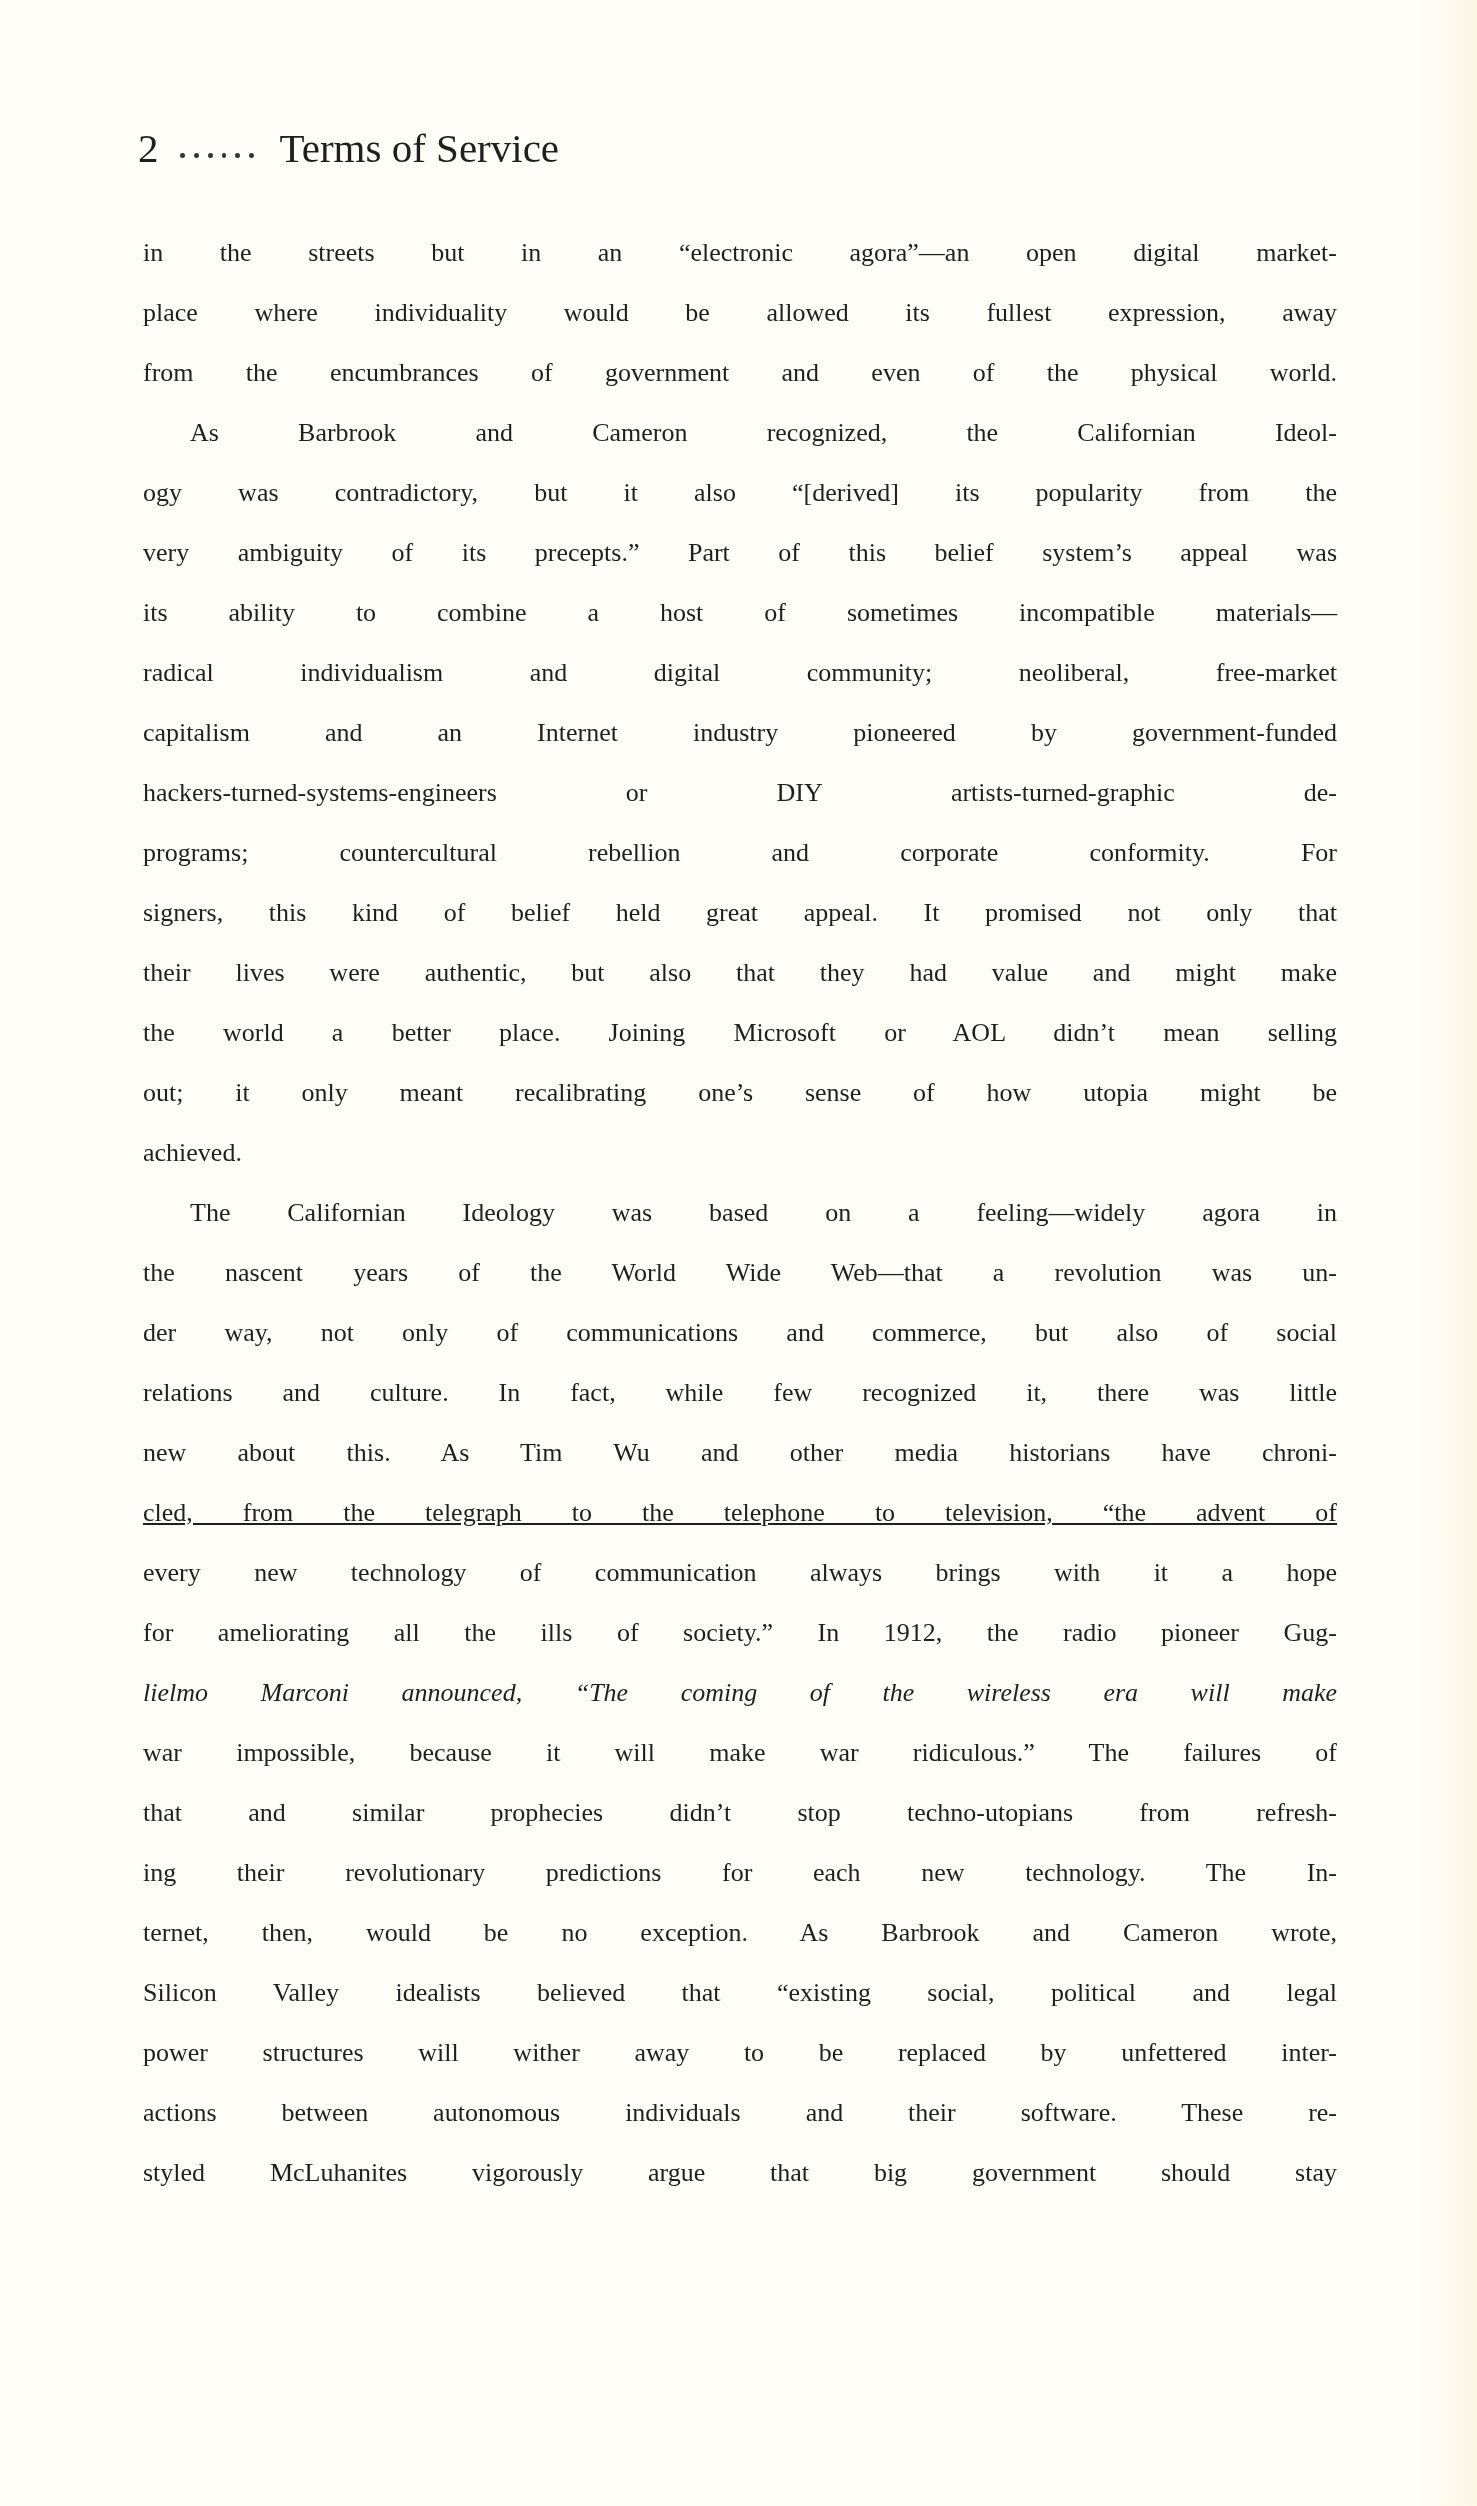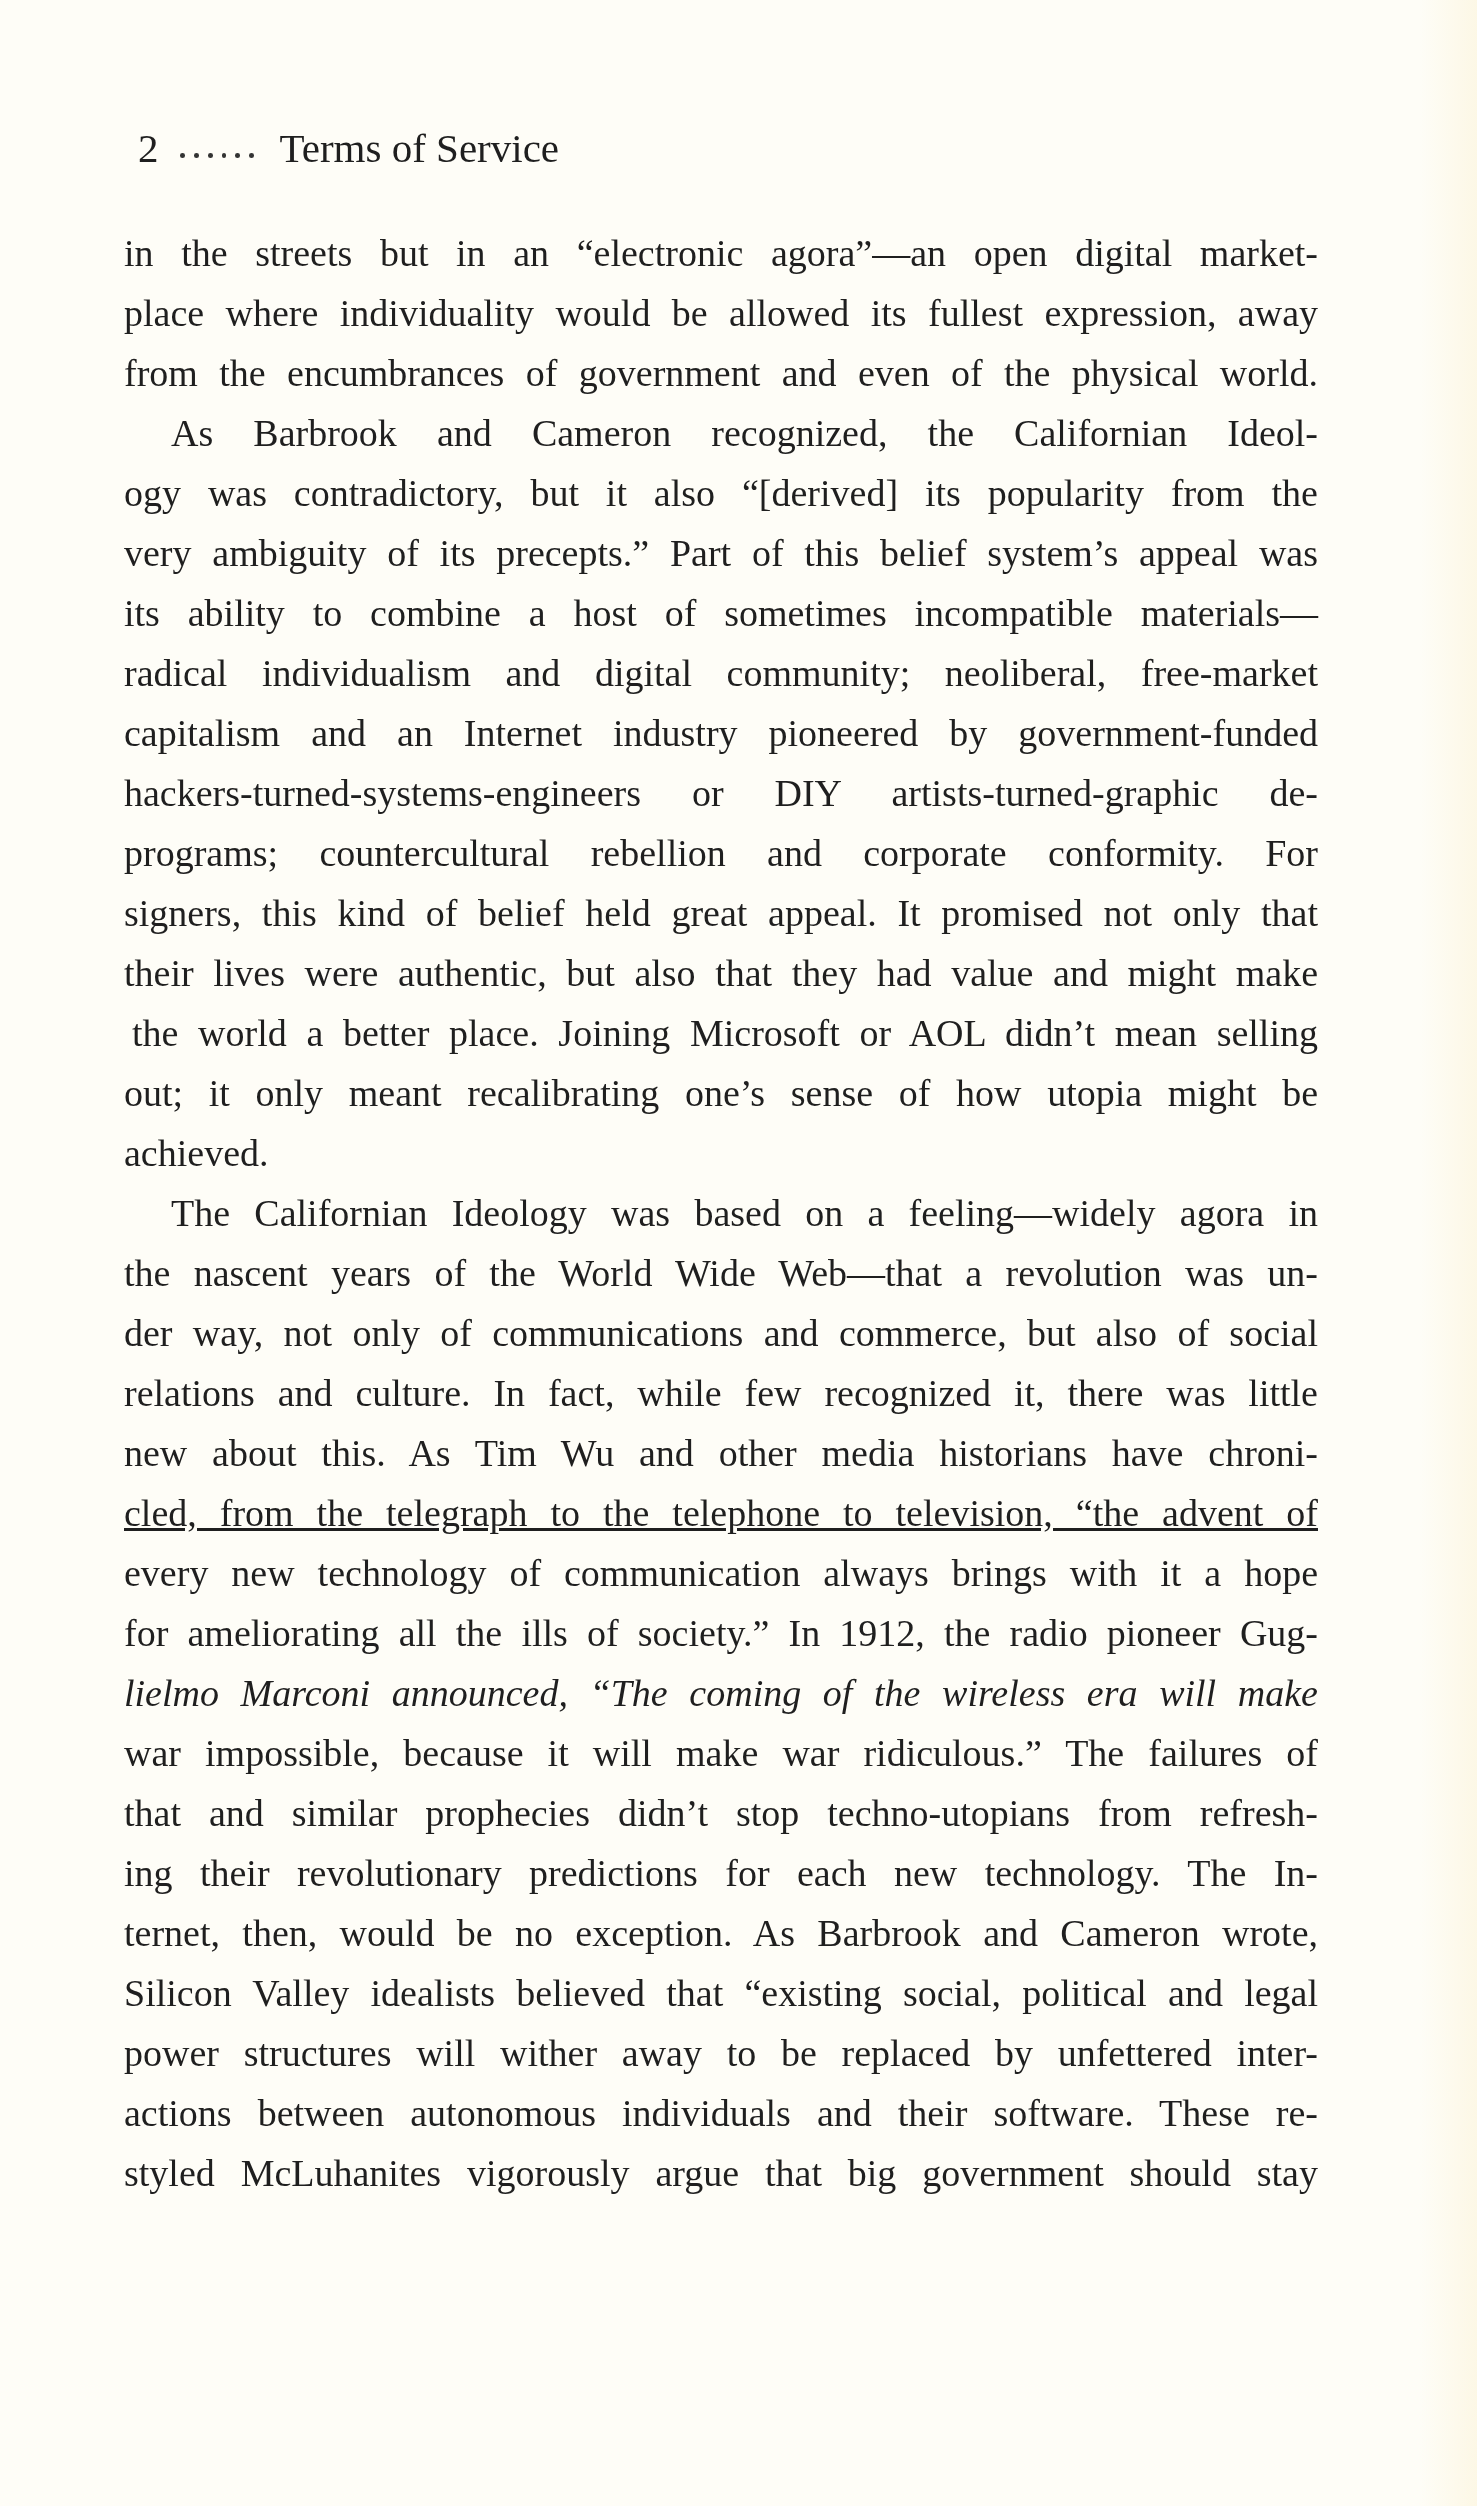--- a/index.html
+++ b/index.html
@@ -39,24 +39,24 @@
     transform: translateY(-3.9px);
   }
   .leader-dots span {
     width: 4.9px; height: 4.9px;
     border-radius: 50%;
     background: #333;
     display: inline-block;
   }
   .text-block {
     position: absolute;
-    left: 124px;
+    left: 143px;
     top: 223px;
     width: 1194px;
-    font-size: 38px;
+    font-size: 26px;
     line-height: 60px;
   }
   .line {
     display: block;
     text-align: justify;
     text-align-last: justify;
     white-space: nowrap;
     height: 60px;
     overflow: visible;
   }
@@ -88,21 +88,21 @@
     <span class="line indent" style="word-spacing: 0px;"><span style="white-space: nowrap;">As Barbrook and Cameron recognized, the Californian Ideol-</span></span>
     <span class="line" style="word-spacing: 0px;"><span style="white-space: nowrap;">ogy was contradictory, but it also “[derived] its popularity from the</span></span>
     <span class="line" style="word-spacing: 0px;"><span style="white-space: nowrap;">very ambiguity of its precepts.” Part of this belief system’s appeal was</span></span>
     <span class="line" style="word-spacing: 0px;"><span style="white-space: nowrap;">its ability to combine a host of sometimes incompatible materials—</span></span>
     <span class="line" style="word-spacing: 0px;"><span style="white-space: nowrap;">radical individualism and digital community; neoliberal, free-market</span></span>
     <span class="line" style="word-spacing: 0px;"><span style="white-space: nowrap;">capitalism and an Internet industry pioneered by government-funded</span></span>
     <span class="line" style="word-spacing: 0px;"><span style="white-space: nowrap;">hackers-turned-systems-engineers or DIY artists-turned-graphic de-</span></span>
     <span class="line" style="word-spacing: 0px;"><span style="white-space: nowrap;">programs; countercultural rebellion and corporate conformity. For</span></span>
     <span class="line" style="word-spacing: 0px;"><span style="white-space: nowrap;">signers, this kind of belief held great appeal. It promised not only that</span></span>
     <span class="line" style="word-spacing: 0px;"><span style="white-space: nowrap;">their lives were authentic, but also that they had value and might make</span></span>
-    <span class="line" style="word-spacing: 0px;"><span style="white-space: nowrap; margin-left: 8px;">the world a better place. Joining Microsoft or AOL didn’t mean selling</span></span>
+    <span class="line" style="word-spacing: 0px;"><span style="white-space: nowrap;">the world a better place. Joining Microsoft or AOL didn’t mean selling</span></span>
     <span class="line" style="word-spacing: 0px;"><span style="white-space: nowrap;">out; it only meant recalibrating one’s sense of how utopia might be</span></span>
     <span class="line last">achieved.</span>
     <span class="line indent" style="word-spacing: 0px;"><span style="white-space: nowrap;">The Californian Ideology was based on a feeling—widely agora in</span></span>
     <span class="line" style="word-spacing: 0px;"><span style="white-space: nowrap;">the nascent years of the World Wide Web—that a revolution was un-</span></span>
     <span class="line" style="word-spacing: 0px;"><span style="white-space: nowrap;">der way, not only of communications and commerce, but also of social</span></span>
     <span class="line" style="word-spacing: 0px;"><span style="white-space: nowrap;">relations and culture. In fact, while few recognized it, there was little</span></span>
     <span class="line" style="word-spacing: 0px;"><span style="white-space: nowrap;">new about this. As Tim Wu and other media historians have chroni-</span></span>
     <span class="line" style="word-spacing: 0px;"><span style="white-space: nowrap; text-decoration: underline;">cled, from the telegraph to the telephone to television, “the advent of</span></span>
     <span class="line" style="word-spacing: 0px;"><span style="white-space: nowrap;">every new technology of communication always brings with it a hope</span></span>
     <span class="line" style="word-spacing: 0px;"><span style="white-space: nowrap;">for ameliorating all the ills of society.” In 1912, the radio pioneer Gug-</span></span>

